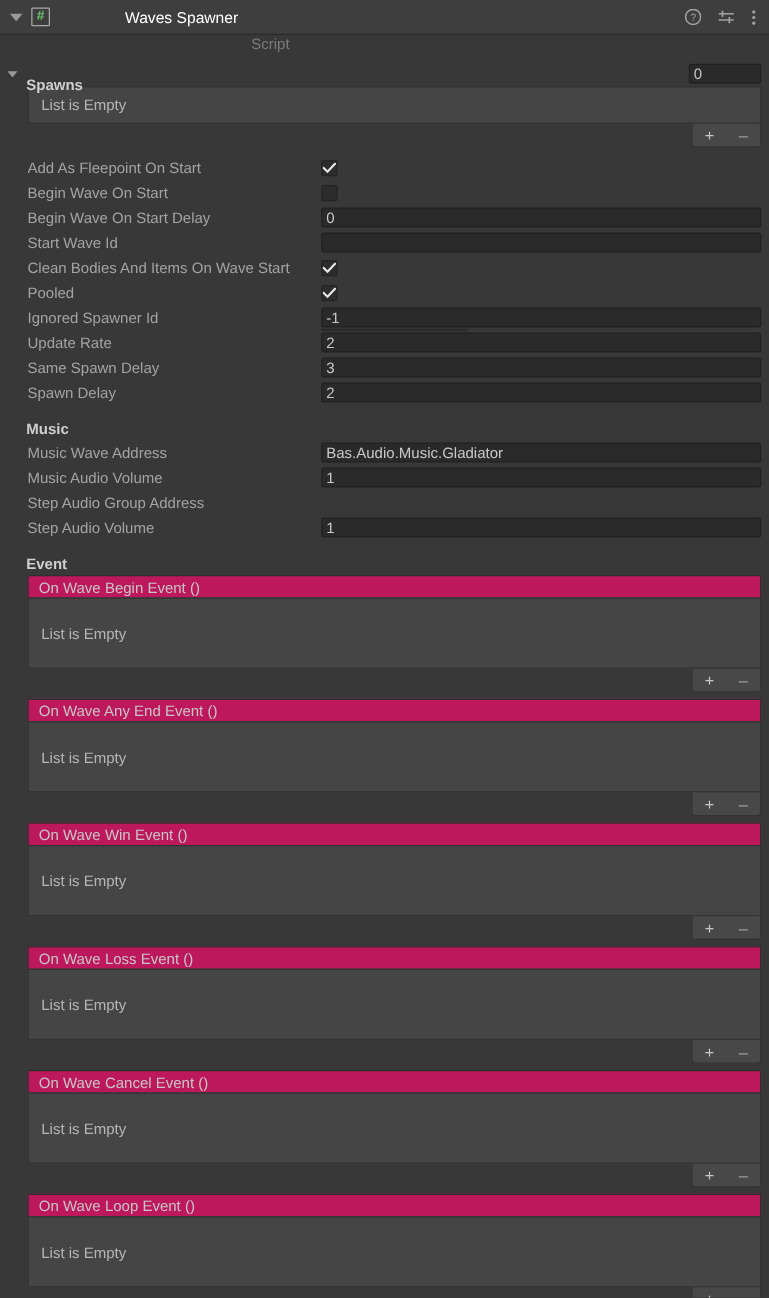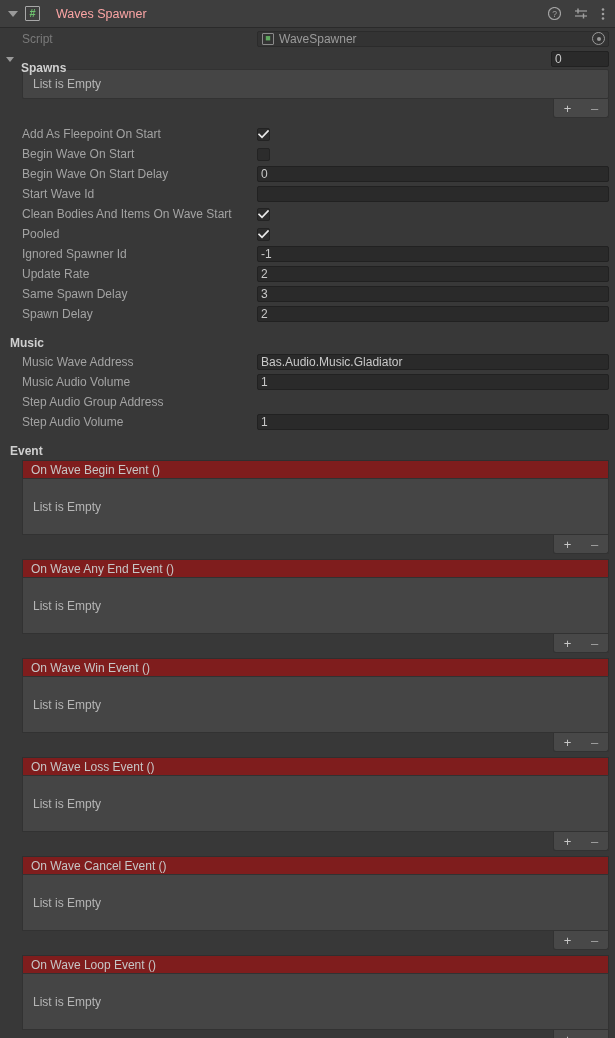--- a/index.html
+++ b/index.html
@@ -32,21 +32,21 @@
   .cs-icon {
     width: 15px; height: 15px;
     background: #3e3e3e;
     border: 1px solid #a8a8a8;
     border-radius: 1px;
     display: flex; align-items: center; justify-content: center;
     margin-right: 16px;
     flex: 0 0 auto;
   }
   .cs-icon span { color: #6ec06e; font-size: 11px; font-weight: bold; line-height: 1; }
-  .comp-title { font-size: 12.5px; color: #fca5a5; font-weight: normal; }
+  .comp-title { font-size: 12.5px; color: #ffffff; font-weight: normal; margin-left: 44px; }
   .hdr-icons { margin-left: auto; display: flex; align-items: center; gap: 13px; padding-right: 4px; }
   .hdr-ico { opacity: .78; display: flex; align-items: center; }
 
   
   .body { padding: 0; }
   .row {
     height: 20px;
     display: flex; align-items: center;
     padding-left: 22px;
   }
@@ -92,21 +92,21 @@
     border: 1px solid #232323;
     border-radius: 2px;
     display: flex; align-items: center; justify-content: center;
     flex: 0 0 auto;
   }
   .chk svg { display: block; }
 
   
   .sect {
     height: 22px; display: flex; align-items: flex-end;
-    padding-left: 10px; padding-bottom: 2px;
+    padding-left: 21px; padding-bottom: 2px;
     font-weight: bold; color: #cfcfcf; font-size: 12px;
   }
 
   
   .spawns-head {
     height: 20px; display: flex; align-items: center;
     padding-left: 6px;
   }
   .spawns-head .tri {
     width: 0; height: 0;
@@ -147,21 +147,21 @@
     display: flex; align-items: center; justify-content: space-around;
     color: #c8c8c8;
   }
   .pm span { line-height: 1; font-size: 13px; }
   .pm .minus { font-size: 13px; color: #a6a6a6; }
 
   
   .evt { margin: 0 6px 0 22px; }
   .evt-title {
     height: 18px;
-    background: #7f1d1d;
+    background: #be185d;
     border: 1px solid #2f2f2f;
     border-bottom: none;
     display: flex; align-items: center;
     padding-left: 8px;
     color: #c6c6c6;
   }
   .evt-body {
     height: 57px;
     background: #454545;
     border: 1px solid #323232;
@@ -201,21 +201,21 @@
           <circle cx="2" cy="2.5" r="1.3" fill="#bdbdbd"></circle>
           <circle cx="2" cy="7" r="1.3" fill="#bdbdbd"></circle>
           <circle cx="2" cy="11.5" r="1.3" fill="#bdbdbd"></circle>
         </svg>
     </span>
   </div>
 </div>
 
 <div class="body">
 
-  <div class="row disabled" style="height:21px;">
+  <div class="row disabled" style="height:21px;flex-direction:column;">
     <div class="lbl">Script</div>
     <div class="field ro obj">
       <span class="objref-ico">
           <i>■</i>
         </span>
       <span>WaveSpawner</span>
       <span class="picker">
           <b></b>
         </span>
     </div>

